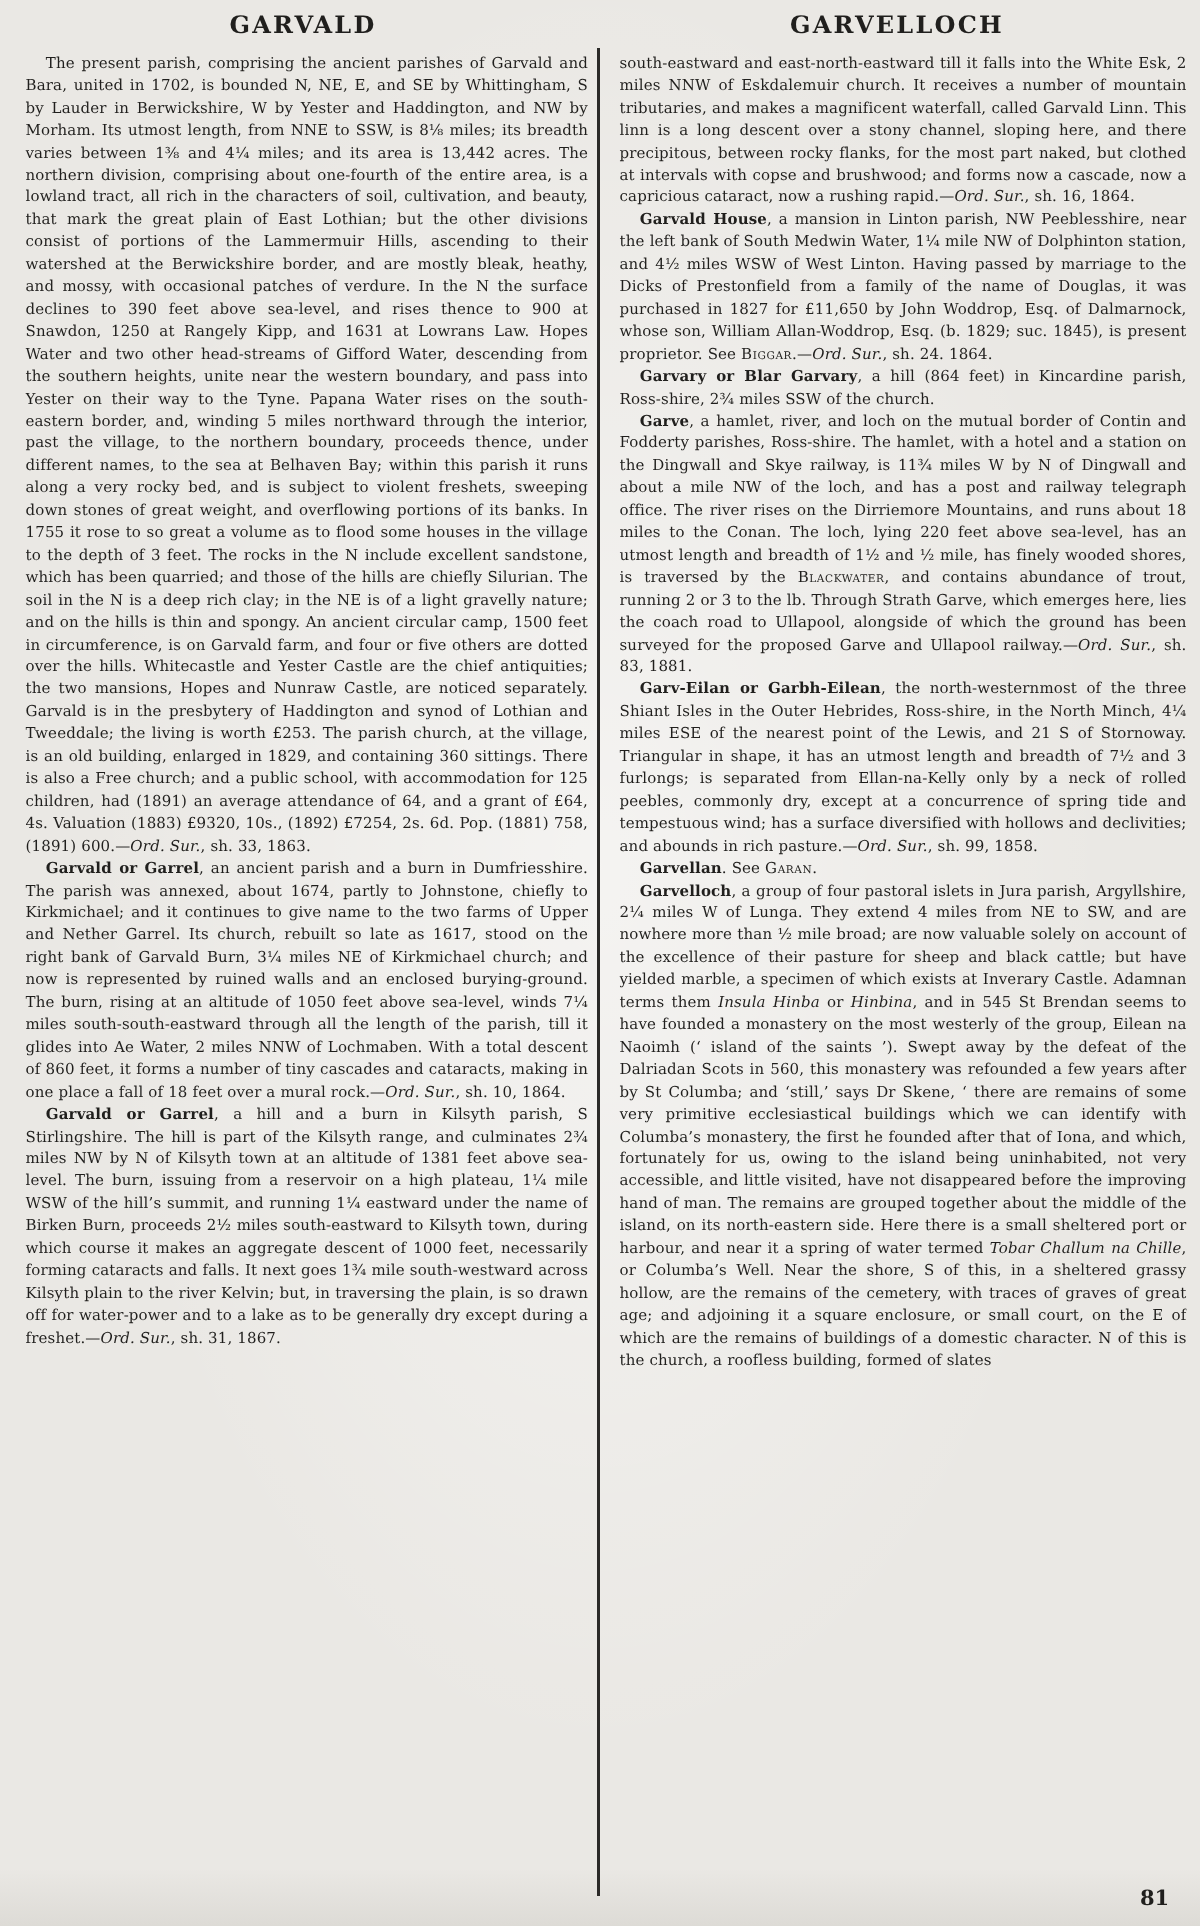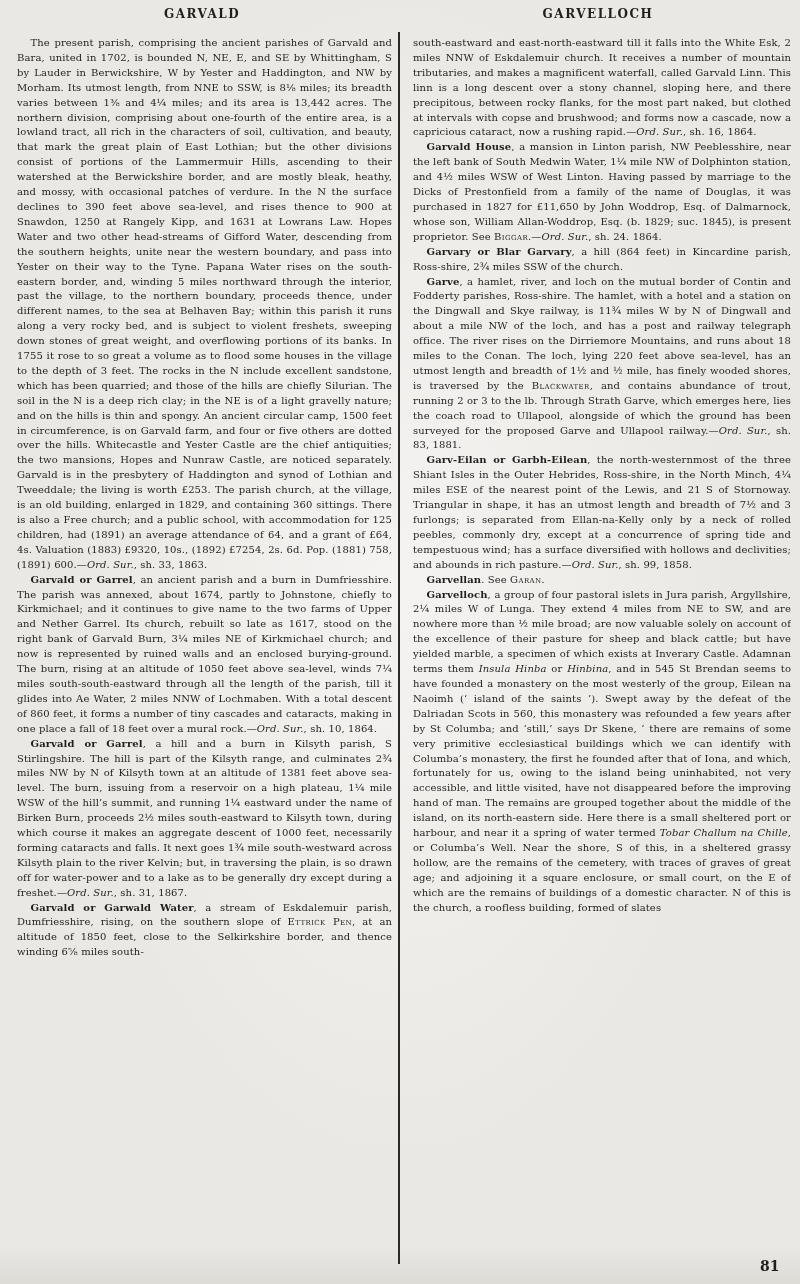--- a/index.html
+++ b/index.html
@@ -14,21 +14,21 @@
     color:var(--ink);
   }
   .page{
     position:relative;width:800px;height:1284px;overflow:hidden;
     background:
       radial-gradient(ellipse at 50% 45%, rgba(255,255,255,0.5) 0%, rgba(255,255,255,0) 60%),
       linear-gradient(180deg, var(--paper) 0%, var(--paper) 97%, #dddbd6 100%);
   }
   .running-head{
     position:absolute;top:7px;width:388px;
-    text-align:center;font-weight:bold;font-size:12px;
+    text-align:center;font-weight:bold;font-size:16px;
     letter-spacing:1.5px;color:var(--ink);
   }
   .running-head.left{left:8px;}
   .running-head.right{left:404px;}
   .divider{
     position:absolute;left:398px;top:32px;width:2px;height:1232px;
     background:#2b2a28;
   }
   .col{
     position:absolute;top:36px;overflow:hidden;
@@ -56,21 +56,20 @@
 <div class="page">
   <div class="running-head left">GARVALD</div>
   <div class="running-head right">GARVELLOCH</div>
 
   <div class="divider"></div>
 
   <div class="col left">
       <p class="para ind">The present parish, comprising the ancient parishes of Garvald and Bara, united in 1702, is bounded N, NE, E, and SE by Whittingham, S by Lauder in Berwickshire, W by Yester and Haddington, and NW by Morham. Its utmost length, from NNE to SSW, is 8⅛ miles; its breadth varies between 1⅜ and 4¼ miles; and its area is 13,442 acres. The northern division, comprising about one-fourth of the entire area, is a lowland tract, all rich in the characters of soil, cultivation, and beauty, that mark the great plain of East Lothian; but the other divisions consist of portions of the Lammermuir Hills, ascending to their watershed at the Berwickshire border, and are mostly bleak, heathy, and mossy, with occasional patches of verdure. In the N the surface declines to 390 feet above sea-level, and rises thence to 900 at Snawdon, 1250 at Rangely Kipp, and 1631 at Lowrans Law. Hopes Water and two other head-streams of Gifford Water, descending from the southern heights, unite near the western boundary, and pass into Yester on their way to the Tyne. Papana Water rises on the south-eastern border, and, winding 5 miles northward through the interior, past the village, to the northern boundary, proceeds thence, under different names, to the sea at Belhaven Bay; within this parish it runs along a very rocky bed, and is subject to violent freshets, sweeping down stones of great weight, and overflowing portions of its banks. In 1755 it rose to so great a volume as to flood some houses in the village to the depth of 3 feet. The rocks in the N include excellent sandstone, which has been quarried; and those of the hills are chiefly Silurian. The soil in the N is a deep rich clay; in the NE is of a light gravelly nature; and on the hills is thin and spongy. An ancient circular camp, 1500 feet in circumference, is on Garvald farm, and four or five others are dotted over the hills. Whitecastle and Yester Castle are the chief antiquities; the two mansions, Hopes and Nunraw Castle, are noticed separately. Garvald is in the presbytery of Haddington and synod of Lothian and Tweeddale; the living is worth £253. The parish church, at the village, is an old building, enlarged in 1829, and containing 360 sittings. There is also a Free church; and a public school, with accommodation for 125 children, had (1891) an average attendance of 64, and a grant of £64, 4s. Valuation (1883) £9320, 10s., (1892) £7254, 2s. 6d. Pop. (1881) 758, (1891) 600.—<i>Ord. Sur.</i>, sh. 33, 1863.</p>
       <p class="para ind"><b class="lead">Garvald or Garrel</b>, an ancient parish and a burn in Dumfriesshire. The parish was annexed, about 1674, partly to Johnstone, chiefly to Kirkmichael; and it continues to give name to the two farms of Upper and Nether Garrel. Its church, rebuilt so late as 1617, stood on the right bank of Garvald Burn, 3¼ miles NE of Kirkmichael church; and now is represented by ruined walls and an enclosed burying-ground. The burn, rising at an altitude of 1050 feet above sea-level, winds 7¼ miles south-south-eastward through all the length of the parish, till it glides into Ae Water, 2 miles NNW of Lochmaben. With a total descent of 860 feet, it forms a number of tiny cascades and cataracts, making in one place a fall of 18 feet over a mural rock.—<i>Ord. Sur.</i>, sh. 10, 1864.</p>
       <p class="para ind"><b class="lead">Garvald or Garrel</b>, a hill and a burn in Kilsyth parish, S Stirlingshire. The hill is part of the Kilsyth range, and culminates 2¾ miles NW by N of Kilsyth town at an altitude of 1381 feet above sea-level. The burn, issuing from a reservoir on a high plateau, 1¼ mile WSW of the hill’s summit, and running 1¼ eastward under the name of Birken Burn, proceeds 2½ miles south-eastward to Kilsyth town, during which course it makes an aggregate descent of 1000 feet, necessarily forming cataracts and falls. It next goes 1¾ mile south-westward across Kilsyth plain to the river Kelvin; but, in traversing the plain, is so drawn off for water-power and to a lake as to be generally dry except during a freshet.—<i>Ord. Sur.</i>, sh. 31, 1867.</p>
-      <p class="para ind"><b class="lead">Garvald or Garwald Water</b>, a stream of Eskdalemuir parish, Dumfriesshire, rising, on the southern slope of <span class="sc">Ettrick Pen</span>, at an altitude of 1850 feet, close to the Selkirkshire border, and thence winding 6⅝ miles south-</p>
     </div>
 
   <div class="col right">
       <p class="para">south-eastward and east-north-eastward till it falls into the White Esk, 2 miles NNW of Eskdalemuir church. It receives a number of mountain tributaries, and makes a magnificent waterfall, called Garvald Linn. This linn is a long descent over a stony channel, sloping here, and there precipitous, between rocky flanks, for the most part naked, but clothed at intervals with copse and brushwood; and forms now a cascade, now a capricious cataract, now a rushing rapid.—<i>Ord. Sur.</i>, sh. 16, 1864.</p>
       <p class="para ind"><b class="lead">Garvald House</b>, a mansion in Linton parish, NW Peeblesshire, near the left bank of South Medwin Water, 1¼ mile NW of Dolphinton station, and 4½ miles WSW of West Linton. Having passed by marriage to the Dicks of Prestonfield from a family of the name of Douglas, it was purchased in 1827 for £11,650 by John Woddrop, Esq. of Dalmarnock, whose son, William Allan-Woddrop, Esq. (b. 1829; suc. 1845), is present proprietor. See <span class="sc">Biggar</span>.—<i>Ord. Sur.</i>, sh. 24. 1864.</p>
       <p class="para ind"><b class="lead">Garvary or Blar Garvary</b>, a hill (864 feet) in Kincardine parish, Ross-shire, 2¾ miles SSW of the church.</p>
       <p class="para ind"><b class="lead">Garve</b>, a hamlet, river, and loch on the mutual border of Contin and Fodderty parishes, Ross-shire. The hamlet, with a hotel and a station on the Dingwall and Skye railway, is 11¾ miles W by N of Dingwall and about a mile NW of the loch, and has a post and railway telegraph office. The river rises on the Dirriemore Mountains, and runs about 18 miles to the Conan. The loch, lying 220 feet above sea-level, has an utmost length and breadth of 1½ and ½ mile, has finely wooded shores, is traversed by the <span class="sc">Blackwater</span>, and contains abundance of trout, running 2 or 3 to the lb. Through Strath Garve, which emerges here, lies the coach road to Ullapool, alongside of which the ground has been surveyed for the proposed Garve and Ullapool railway.—<i>Ord. Sur.</i>, sh. 83, 1881.</p>
       <p class="para ind"><b class="lead">Garv-Eilan or Garbh-Eilean</b>, the north-westernmost of the three Shiant Isles in the Outer Hebrides, Ross-shire, in the North Minch, 4¼ miles ESE of the nearest point of the Lewis, and 21 S of Stornoway. Triangular in shape, it has an utmost length and breadth of 7½ and 3 furlongs; is separated from Ellan-na-Kelly only by a neck of rolled peebles, commonly dry, except at a concurrence of spring tide and tempestuous wind; has a surface diversified with hollows and declivities; and abounds in rich pasture.—<i>Ord. Sur.</i>, sh. 99, 1858.</p>
       <p class="para ind"><b class="lead">Garvellan</b>. See <span class="sc">Garan</span>.</p>
       <p class="para ind"><b class="lead">Garvelloch</b>, a group of four pastoral islets in Jura parish, Argyllshire, 2¼ miles W of Lunga. They extend 4 miles from NE to SW, and are nowhere more than ½ mile broad; are now valuable solely on account of the excellence of their pasture for sheep and black cattle; but have yielded marble, a specimen of which exists at Inverary Castle. Adamnan terms them <i>Insula Hinba</i> or <i>Hinbina</i>, and in 545 St Brendan seems to have founded a monastery on the most westerly of the group, Eilean na Naoimh (‘ island of the saints ’). Swept away by the defeat of the Dalriadan Scots in 560, this monastery was refounded a few years after by St Columba; and ‘still,’ says Dr Skene, ‘ there are remains of some very primitive ecclesiastical buildings which we can identify with Columba’s monastery, the first he founded after that of Iona, and which, fortunately for us, owing to the island being uninhabited, not very accessible, and little visited, have not disappeared before the improving hand of man. The remains are grouped together about the middle of the island, on its north-eastern side. Here there is a small sheltered port or harbour, and near it a spring of water termed <i>Tobar Challum na Chille</i>, or Columba’s Well. Near the shore, S of this, in a sheltered grassy hollow, are the remains of the cemetery, with traces of graves of great age; and adjoining it a square enclosure, or small court, on the E of which are the remains of buildings of a domestic character. N of this is the church, a roofless building, formed of slates</p>

